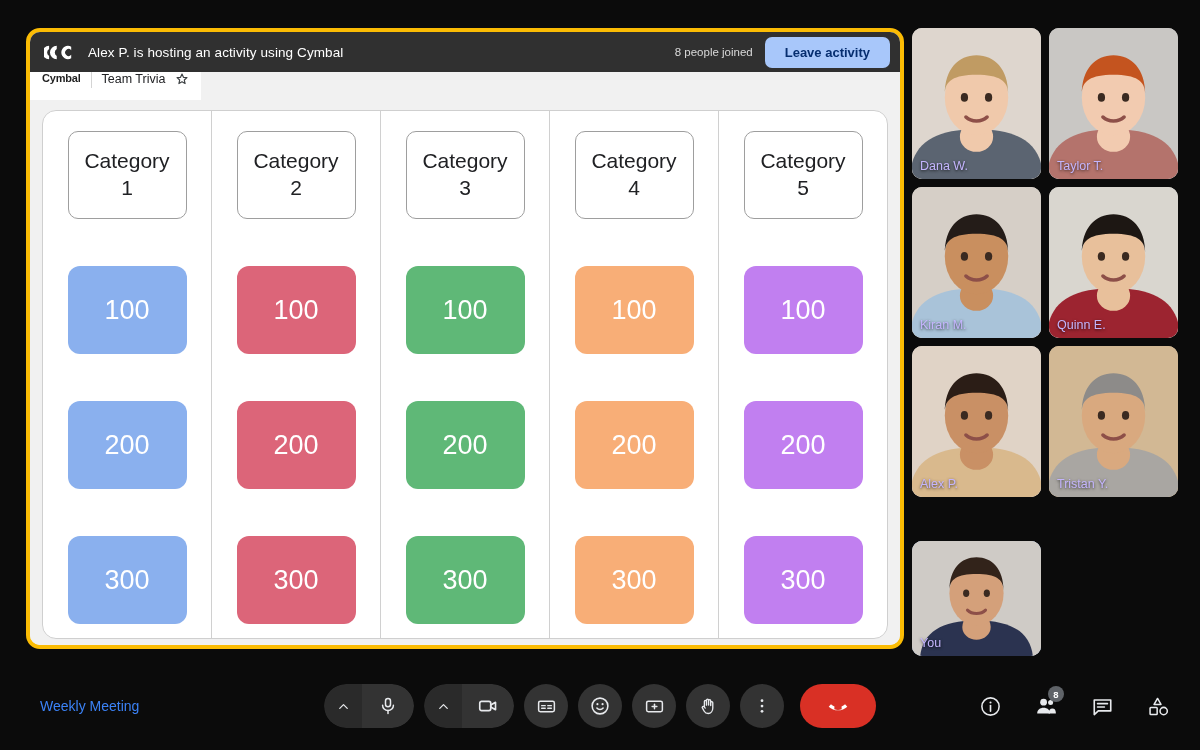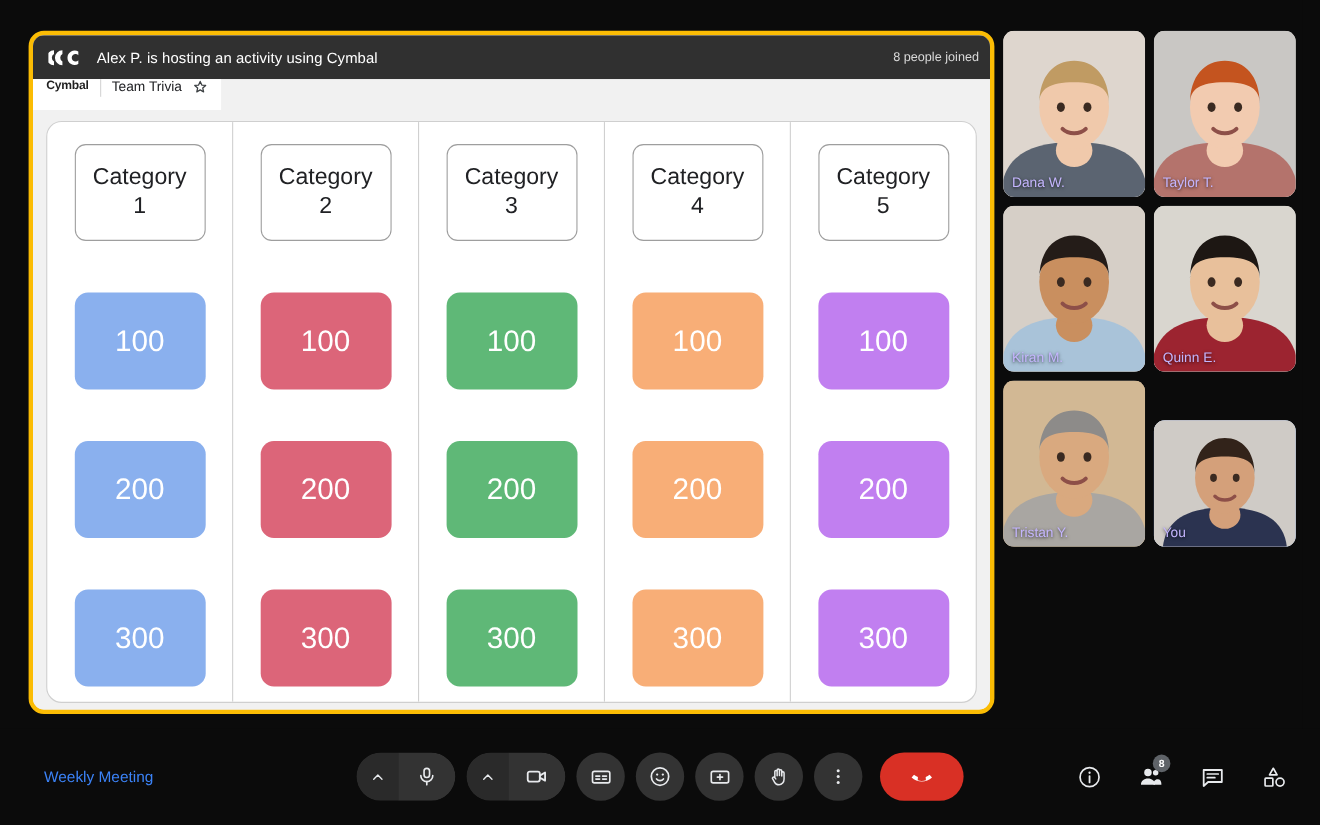--- a/index.html
+++ b/index.html
@@ -287,20 +287,21 @@
       <span class="cymbal-logo-mark">
         <svg viewBox="0 0 40 22" width="34" height="19">
           <path d="M6 3 A8 8 0 0 0 6 19 L6 15 A4.6 4.6 0 0 1 6 7 Z" fill="#ffffff"></path>
           <path d="M15 3 A8 8 0 0 0 15 19 L15 15 A4.6 4.6 0 0 1 15 7 Z" fill="#ffffff"></path>
           <path d="M32 4.2 A7.8 7.8 0 1 0 32 17.8 L32 13.6 A4 4 0 1 1 32 8.4 Z" fill="#ffffff"></path>
         </svg>
       </span>
       <span id="host-text">Alex P. is hosting an activity using Cymbal</span>
       <div id="header-right">
         <span id="people-joined">8 people joined</span>
+        <button id="leave-activity-btn">Leave activity</button>
       </div>
     </div>
 
     <div id="activity-subbar">
       <div id="app-tab">
         <span id="cymbal-wordmark">Cymbal</span>
         <span class="tab-divider"></span>
         <span id="activity-name">Team Trivia</span>
         <span id="star-icon">
           <svg viewBox="0 0 24 24" width="14" height="14">
@@ -422,20 +423,36 @@
             <ellipse cx="42" cy="46" rx="2.4" ry="2.9" fill="#3a2a21"></ellipse>
             <ellipse cx="58" cy="46" rx="2.4" ry="2.9" fill="#3a2a21"></ellipse>
             <path d="M43 59c3.5 3.5 10.5 3.5 14 0" fill="none" stroke="#8d4f48" stroke-width="2.4" stroke-linecap="round"></path>
           </svg>
         </div>
         <span class="tile-name">Quinn E.</span>
       </div>
       <div class="participant-tile">
         <div class="tile-photo">
           <svg viewBox="0 0 100 100" preserveAspectRatio="xMidYMid slice">
+            <rect width="100" height="100" fill="#e0d3c6"></rect>
+            <rect x="0" y="0" width="100" height="100" fill="#e0d3c6"></rect>
+            <path d="M6 100c0-22 14-33 44-33s44 11 44 33z" fill="#d9b98d"></path>
+            <ellipse cx="50" cy="72" rx="11" ry="10" fill="#c99065"></ellipse>
+            <ellipse cx="50" cy="46" rx="21" ry="25" fill="#c99065"></ellipse>
+            <path d="M29 44c0-17 9-26 21-26s21 9 21 26c0-9-6-13-21-13S29 35 29 44z" fill="#2b1d16"></path>
+            <ellipse cx="42" cy="46" rx="2.4" ry="2.9" fill="#3a2a21"></ellipse>
+            <ellipse cx="58" cy="46" rx="2.4" ry="2.9" fill="#3a2a21"></ellipse>
+            <path d="M43 59c3.5 3.5 10.5 3.5 14 0" fill="none" stroke="#8d4f48" stroke-width="2.4" stroke-linecap="round"></path>
+          </svg>
+        </div>
+        <span class="tile-name">Alex P.</span>
+      </div>
+      <div class="participant-tile">
+        <div class="tile-photo">
+          <svg viewBox="0 0 100 100" preserveAspectRatio="xMidYMid slice">
             <rect width="100" height="100" fill="#d2b894"></rect>
             <rect x="0" y="0" width="100" height="100" fill="#d2b894"></rect>
             <path d="M6 100c0-22 14-33 44-33s44 11 44 33z" fill="#a9a6a2"></path>
             <ellipse cx="50" cy="72" rx="11" ry="10" fill="#d9a97f"></ellipse>
             <ellipse cx="50" cy="46" rx="21" ry="25" fill="#d9a97f"></ellipse>
             <path d="M29 44c0-17 9-26 21-26s21 9 21 26c0-9-6-13-21-13S29 35 29 44z" fill="#8d8b89"></path>
             <ellipse cx="42" cy="46" rx="2.4" ry="2.9" fill="#3a2a21"></ellipse>
             <ellipse cx="58" cy="46" rx="2.4" ry="2.9" fill="#3a2a21"></ellipse>
             <path d="M43 59c3.5 3.5 10.5 3.5 14 0" fill="none" stroke="#8d4f48" stroke-width="2.4" stroke-linecap="round"></path>
           </svg>

